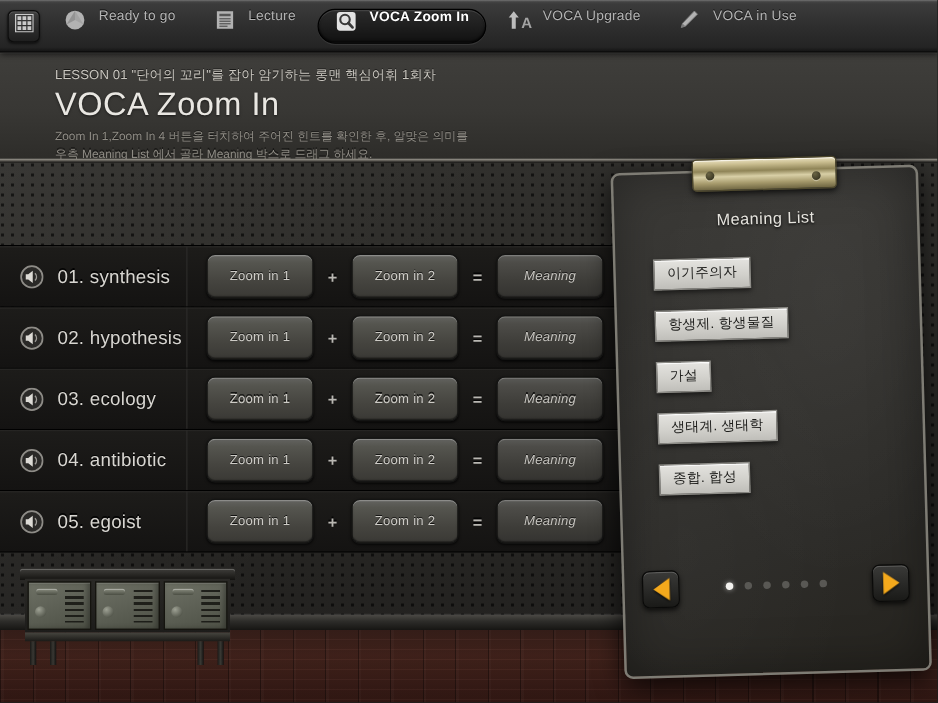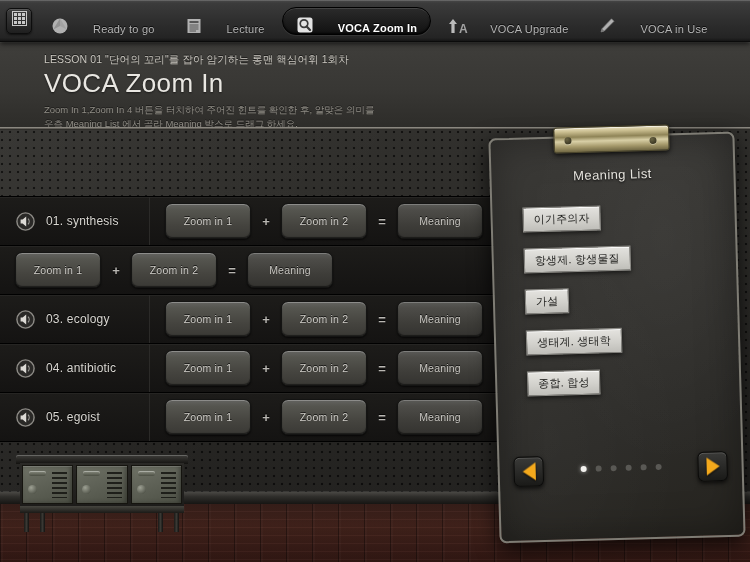--- a/index.html
+++ b/index.html
@@ -53,21 +53,21 @@
   }
   .nav-sq {
     width:26px; height:26px; margin-left:6px; border-radius:5px; flex:0 0 auto;
     background:linear-gradient(180deg,#3e3e3e,#1f1f1f);
     border:1px solid #0d0d0d;
     box-shadow:inset 0 1px 0 rgba(255,255,255,.14), 0 1px 2px rgba(0,0,0,.6);
     display:flex; align-items:center; justify-content:center;
   }
   .nav-items { flex:1; display:flex; align-items:center; height:100%; padding:0 4px; }
   .nav-item {
-    display:flex; align-items:flex-end; gap:24px; height:28px;
+    display:flex; align-items:flex-start; gap:10px; height:28px;
     padding:0 13px; margin:0 2px; border-radius:14px; flex:0 0 auto;
     white-space:nowrap;
   }
   .nav-item .lbl {
     font-size:11px; color:#b4b4b4; letter-spacing:.2px;
     text-shadow:0 -1px 0 rgba(0,0,0,.85);
   }
   .nav-item.active {
     background:linear-gradient(180deg,#2b2b2b,#111);
     border:1px solid #000;
@@ -113,21 +113,21 @@
     border-bottom:1px solid #000;
     box-shadow:inset 0 1px 0 rgba(255,255,255,.045);
   }
   .row .wcell {
     width:150px; display:flex; align-items:center; gap:11px; padding-left:16px;
     flex:0 0 auto; height:100%;
     border-right:1px solid #2b2a28;
   }
   .spk { width:19px; height:19px; flex:0 0 auto; }
   .wlabel {
-    font-size:12px; color:#d8d6d1; letter-spacing:.2px;
+    font-size:15px; color:#d8d6d1; letter-spacing:.2px;
     text-shadow:0 -1px 0 rgba(0,0,0,.9);
   }
   .btns { display:flex; align-items:center; gap:9px; padding-left:15px; }
   .zbtn {
     width:86px; height:36px; border-radius:7px;
     background:linear-gradient(180deg,#636360 0%,#55554f 18%,#45443f 62%,#3a3935 100%);
     border:1px solid #141413;
     box-shadow:inset 0 1px 0 rgba(255,255,255,.27), inset 0 -1px 1px rgba(0,0,0,.5), 0 1px 2px rgba(0,0,0,.7);
     display:flex; align-items:center; justify-content:center;
     font-size:10.5px; color:#cdcbc6; letter-spacing:.2px;
@@ -138,20 +138,21 @@
     text-shadow:0 -1px 0 rgba(0,0,0,.85);
   }
   .mbtn {
     width:86px; height:36px; border-radius:7px;
     background:linear-gradient(180deg,#5a5a57 0%,#4d4c48 18%,#3e3d39 62%,#343330 100%);
     border:1px solid #141413;
     box-shadow:inset 0 1px 0 rgba(255,255,255,.22), inset 0 -1px 1px rgba(0,0,0,.5), 0 1px 2px rgba(0,0,0,.7);
     display:flex; align-items:center; justify-content:center;
     font-size:10.5px; color:#c6c4bf; letter-spacing:.2px;
     text-shadow:0 -1px 0 rgba(0,0,0,.75);
+    font-style:italic;
   }
 
   
   .locker { position:absolute; left:16px; bottom:30px; width:172px; height:85px; z-index:15; }
   .locker-top {
     position:absolute; left:0; top:8px; width:172px; height:9px;
     background:linear-gradient(180deg,#3e3d3a 0%,#252421 60%,#131210 100%);
     border-radius:2px 2px 0 0;
     box-shadow:inset 0 1px 0 rgba(255,255,255,.22);
   }
@@ -405,20 +406,28 @@
     </div>
     <div class="btns">
       <div class="zbtn">Zoom in 1</div>
       <span class="op">+</span>
       <div class="zbtn">Zoom in 2</div>
       <span class="op">=</span>
       <div class="mbtn">Meaning</div>
     </div>
   </div>
   <div class="row">
+    <div class="wcell">
+      <span class="spk"><svg width="19" height="19" viewBox="0 0 19 19">
+              <circle cx="9.5" cy="9.5" r="8.6" fill="#2a2927" stroke="#8e8c87" stroke-width="1.4"></circle>
+              <path d="M10.2 4.6 L6.6 7.4 H4.6 V11.6 H6.6 L10.2 14.4 Z" fill="#dcdad5"></path>
+              <path d="M12 6.6 a4.2 4.2 0 0 1 0 5.8" fill="none" stroke="#9b9995" stroke-width="1.2"></path>
+            </svg></span>
+      <span class="wlabel">02. hypothesis</span>
+    </div>
     <div class="btns">
       <div class="zbtn">Zoom in 1</div>
       <span class="op">+</span>
       <div class="zbtn">Zoom in 2</div>
       <span class="op">=</span>
       <div class="mbtn">Meaning</div>
     </div>
   </div>
   <div class="row">
     <div class="wcell">

